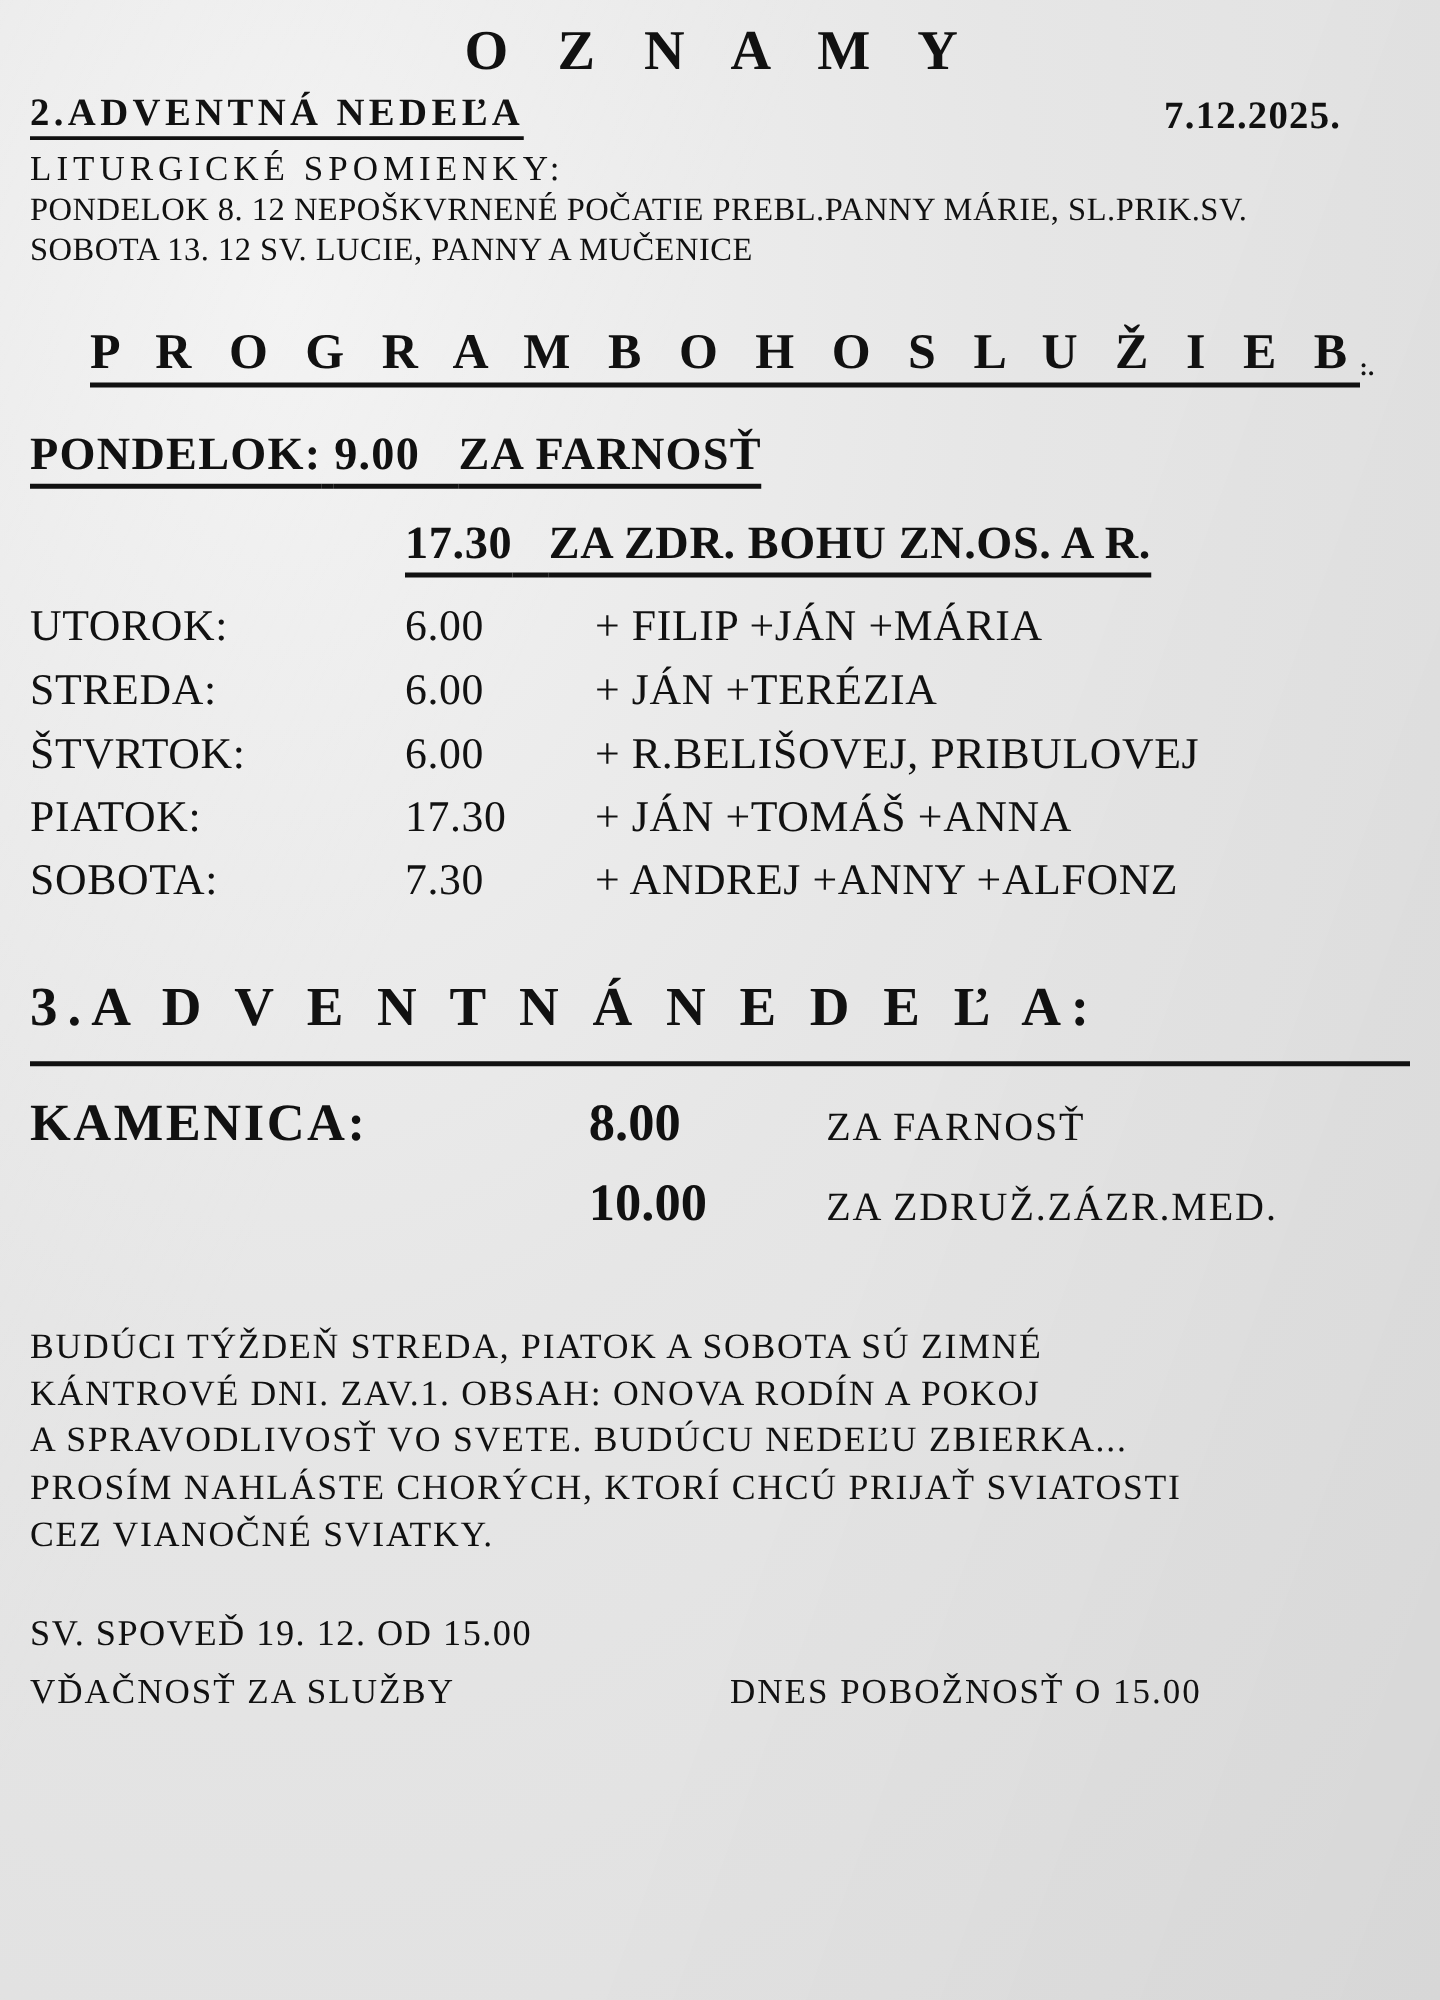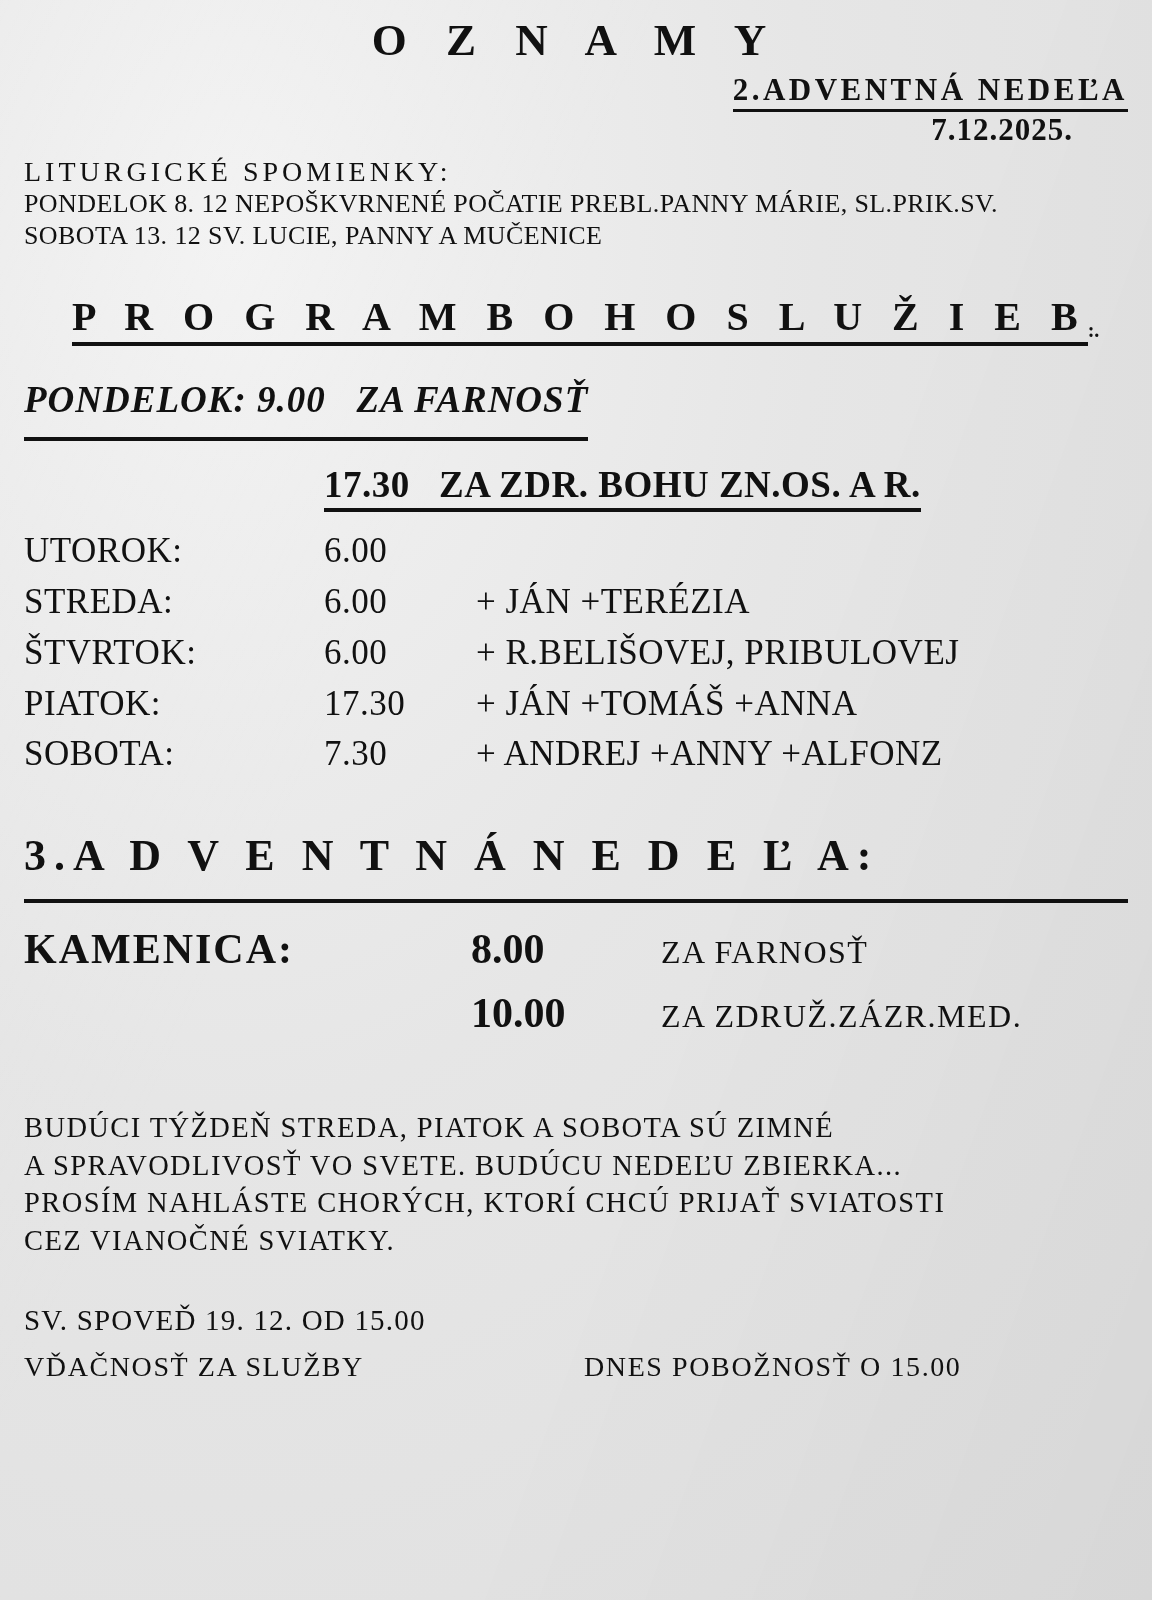--- a/index.html
+++ b/index.html
@@ -43,22 +43,21 @@
     text-align: center;
     font-weight: bold;
     font-size: 45px;
     letter-spacing: 14px;
     margin: 4px 0 6px 0;
     font-family: "Liberation Serif", serif;
   }
   .row-between {
     display: flex;
     justify-content: space-between;
-    align-items: flex-end;
-    flex-direction: column;
+    align-items: center;
   }
   .sunday-label {
     font-weight: bold;
     font-size: 31px;
     letter-spacing: 3.5px;
     border-bottom: 3px solid #111;
     padding-bottom: 1px;
     display: inline-block;
   }
   .date {
@@ -100,23 +99,22 @@
 
   .mon-line {
     margin-top: 32px;
     font-weight: bold;
     font-size: 37px;
     letter-spacing: 1px;
     display: flex;
   }
   .mon-line .seg {
     border-bottom: 4px solid #111;
-    padding-bottom: 16px;
+    padding-bottom: 2px;
     white-space: pre;
-    font-style: italic;
   }
   .mon-line2 {
     margin-top: 22px;
     font-weight: bold;
     font-size: 37px;
     letter-spacing: 0.5px;
     display: flex;
     padding-left: 300px;
   }
   .mon-line2 .seg {
@@ -248,20 +246,21 @@
     <div class="mon-line2">
       <span class="seg">17.30</span>
       <span class="seg">&nbsp;&nbsp;&nbsp;</span>
       <span class="seg">ZA ZDR. BOHU ZN.OS. A R.</span>
     </div>
 
     <div class="sched">
       <div class="sched-row">
         <span class="sched-day">UTOROK:</span>
         <span class="sched-time">6.00</span>
+        <span class="sched-int">+ FILIP +JÁN +MÁRIA</span>
       </div>
       <div class="sched-row">
         <span class="sched-day">STREDA:</span>
         <span class="sched-time">6.00</span>
         <span class="sched-int">+ JÁN +TERÉZIA</span>
       </div>
       <div class="sched-row">
         <span class="sched-day">ŠTVRTOK:</span>
         <span class="sched-time">6.00</span>
         <span class="sched-int">+ R.BELIŠOVEJ, PRIBULOVEJ</span>
@@ -287,20 +286,21 @@
     </div>
 
     <div class="kam-row2">
       <span class="spacer"></span>
       <span class="kam-time">10.00</span>
       <span class="kam-int">ZA  ZDRUŽ.ZÁZR.MED.</span>
     </div>
 
     <div class="notes">
       <div class="nl">BUDÚCI TÝŽDEŇ STREDA, PIATOK  A  SOBOTA  SÚ  ZIMNÉ</div>
+      <div class="nl">KÁNTROVÉ DNI.  ZAV.1.  OBSAH:  ONOVA  RODÍN A POKOJ</div>
       <div class="nl">A SPRAVODLIVOSŤ  VO  SVETE. BUDÚCU NEDEĽU ZBIERKA...</div>
       <div class="nl">PROSÍM NAHLÁSTE CHORÝCH, KTORÍ  CHCÚ PRIJAŤ SVIATOSTI</div>
       <div class="nl">CEZ  VIANOČNÉ  SVIATKY.</div>
     </div>
 
     <div class="confession">SV. SPOVEĎ  19. 12. OD 15.00</div>
 
     <div class="footer">
       <span class="left">VĎAČNOSŤ ZA  SLUŽBY</span>
       <span>DNES POBOŽNOSŤ  O 15.00</span>

